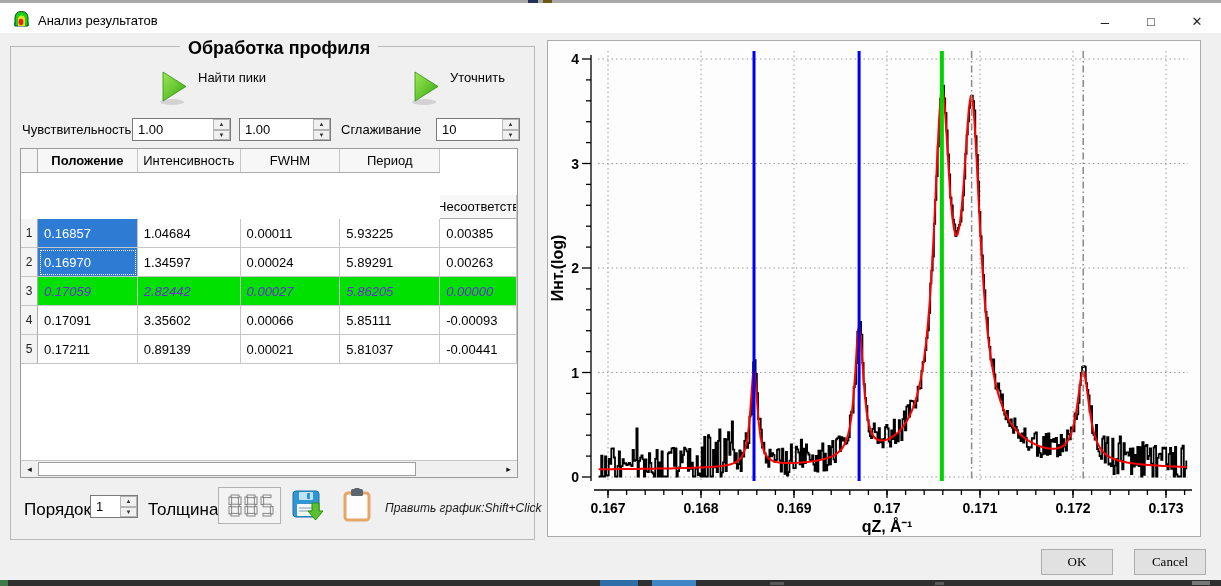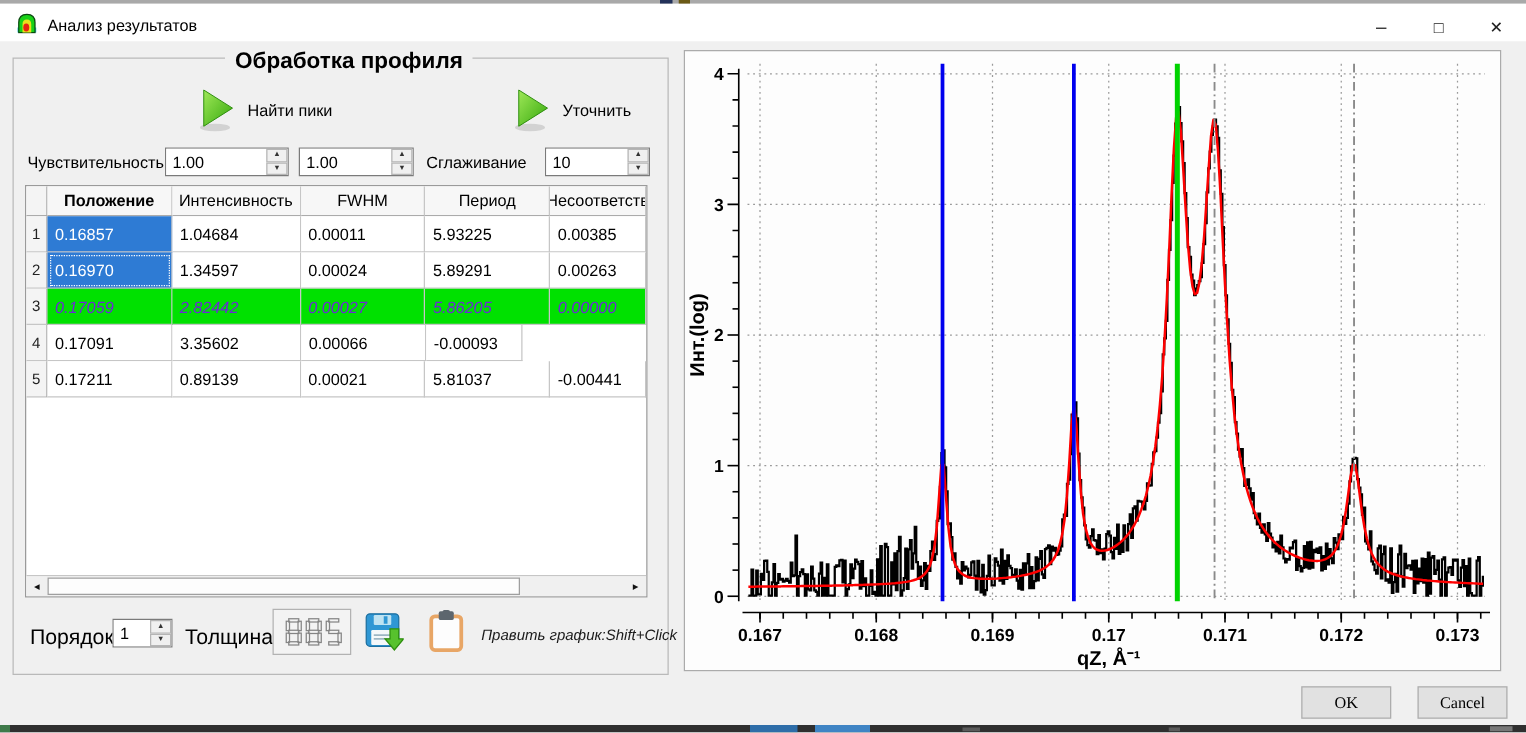--- a/index.html
+++ b/index.html
@@ -12,21 +12,21 @@
   .task-strip{left:0;top:580px;width:1221px;height:6px;background:#2f2f2f;}
   
   .titlebar{left:0;top:3px;width:1221px;height:30px;background:#ffffff;}
   .title-text{left:38px;top:10px;font-size:13px;color:#000;}
   .winbtn{top:3px;width:46px;height:30px;display:flex;align-items:center;justify-content:center;
           font-size:15px;color:#222;cursor:default;}
   
   .groupbox{left:10px;top:46px;width:525px;height:494px;border:1px solid #b9b9b9;background:#f0f0f0;}
   .group-title{left:180px;top:38px;font-size:18px;font-weight:bold;background:#f0f0f0;padding:0 8px;}
   
-  .action-btn{display:flex;align-items:center;gap:8px;cursor:pointer;}
+  .action-btn{display:flex;align-items:flex-start;gap:8px;cursor:pointer;}
   .action-label{font-size:13px;color:#000;}
   
   .lbl{font-size:13px;color:#000;}
   .lbl-b{font-size:17px;font-weight:normal;color:#000;}
   .hint{font-size:12px;font-style:italic;color:#1a1a1a;}
   
   .spin{display:flex;height:23px;border:1px solid #7a7a7a;background:#fff;}
   .spin .val{flex:1;font-size:13px;font-family:"Liberation Sans",sans-serif;padding:3px 0 0 5px;background:#fff;overflow:hidden;}
   .spin .btns{width:17px;display:flex;flex-direction:column;}
   .spin .btns .sb{flex:1;display:flex;align-items:center;justify-content:center;
@@ -136,21 +136,21 @@
       </span>
     </span>
 
   <div class="abs tablewrap" id="peaks-table">
       <div class="trow thead">
         <div class="tc numc" style="width: 17px; height: 24px;"></div>
         <div class="tc" style="width: 100px; height: 24px; font-weight: bold;">Положение</div>
         <div class="tc" style="width: 103px; height: 24px;">Интенсивность</div>
         <div class="tc" style="width: 100px; height: 24px;">FWHM</div>
         <div class="tc" style="width: 100px; height: 24px;">Период</div>
-        <div class="tc" style="width: 77px; height: 24px;">Несоответств</div>
+        <div class="tc" style="width: 77px; height: 24px; margin-top: 46px;">Несоответств</div>
       </div>
       <div class="trow">
         <div class="tc numc" style="width: 17px; height: 29px;">1</div>
         <div class="tc sel-blue" style="width: 100px; height: 29px;">0.16857</div>
         <div class="tc" style="width: 103px; height: 29px;">1.04684</div>
         <div class="tc" style="width: 100px; height: 29px;">0.00011</div>
         <div class="tc" style="width: 100px; height: 29px;">5.93225</div>
         <div class="tc" style="width: 77px; height: 29px;">0.00385</div>
       </div>
       <div class="trow">
@@ -167,20 +167,21 @@
         <div class="tc sel-green" style="width: 103px; height: 29px;">2.82442</div>
         <div class="tc sel-green" style="width: 100px; height: 29px;">0.00027</div>
         <div class="tc sel-green" style="width: 100px; height: 29px;">5.86205</div>
         <div class="tc sel-green" style="width: 77px; height: 29px;">0.00000</div>
       </div>
       <div class="trow">
         <div class="tc numc" style="width: 17px; height: 29px;">4</div>
         <div class="tc" style="width: 100px; height: 29px;">0.17091</div>
         <div class="tc" style="width: 103px; height: 29px;">3.35602</div>
         <div class="tc" style="width: 100px; height: 29px;">0.00066</div>
+        <div class="tc" style="width: 100px; height: 29px;">5.85111</div>
         <div class="tc" style="width: 77px; height: 29px;">-0.00093</div>
       </div>
       <div class="trow">
         <div class="tc numc" style="width: 17px; height: 29px;">5</div>
         <div class="tc" style="width: 100px; height: 29px;">0.17211</div>
         <div class="tc" style="width: 103px; height: 29px;">0.89139</div>
         <div class="tc" style="width: 100px; height: 29px;">0.00021</div>
         <div class="tc" style="width: 100px; height: 29px;">5.81037</div>
         <div class="tc" style="width: 77px; height: 29px;">-0.00441</div>
       </div>

